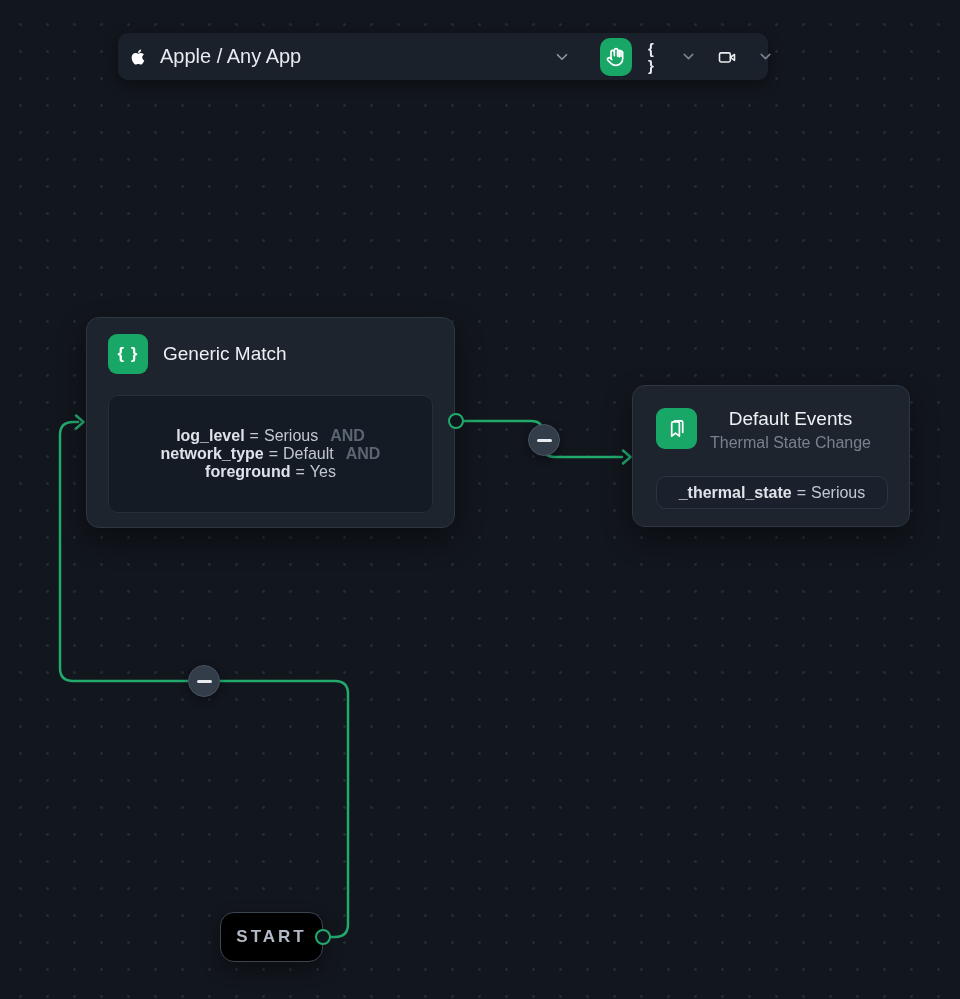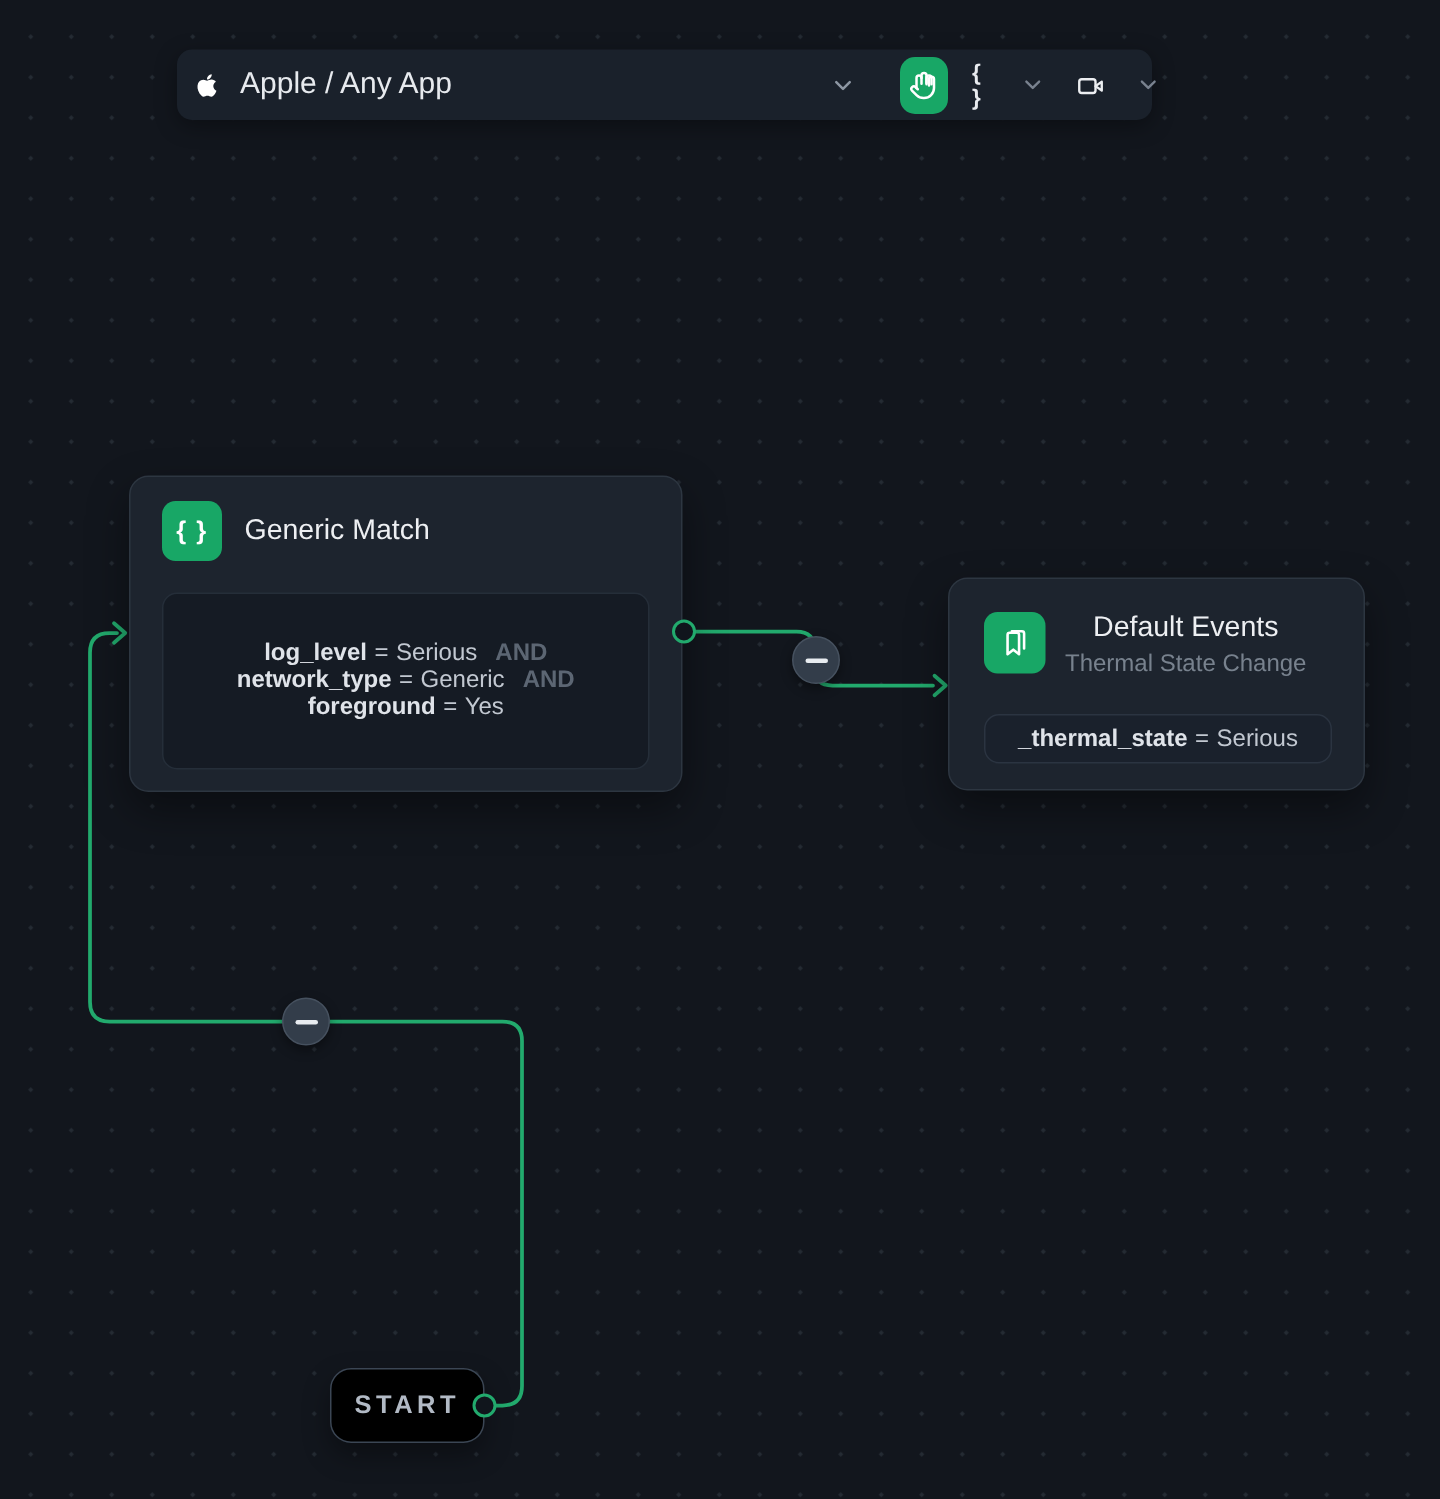--- a/index.html
+++ b/index.html
@@ -170,21 +170,21 @@
     <div class="cond-panel">
       <div class="cond-row">
         <span class="cond-key">log_level</span>
         <span class="cond-op">=</span>
         <span class="cond-val">Serious</span>
         <span class="cond-conj">AND</span>
       </div>
       <div class="cond-row">
         <span class="cond-key">network_type</span>
         <span class="cond-op">=</span>
-        <span class="cond-val">Generic</span>
+        <span class="cond-val">Default</span>
         <span class="cond-conj">AND</span>
       </div>
       <div class="cond-row">
         <span class="cond-key">foreground</span>
         <span class="cond-op">=</span>
         <span class="cond-val">Yes</span>
       </div>
     </div>
   </div>
 

